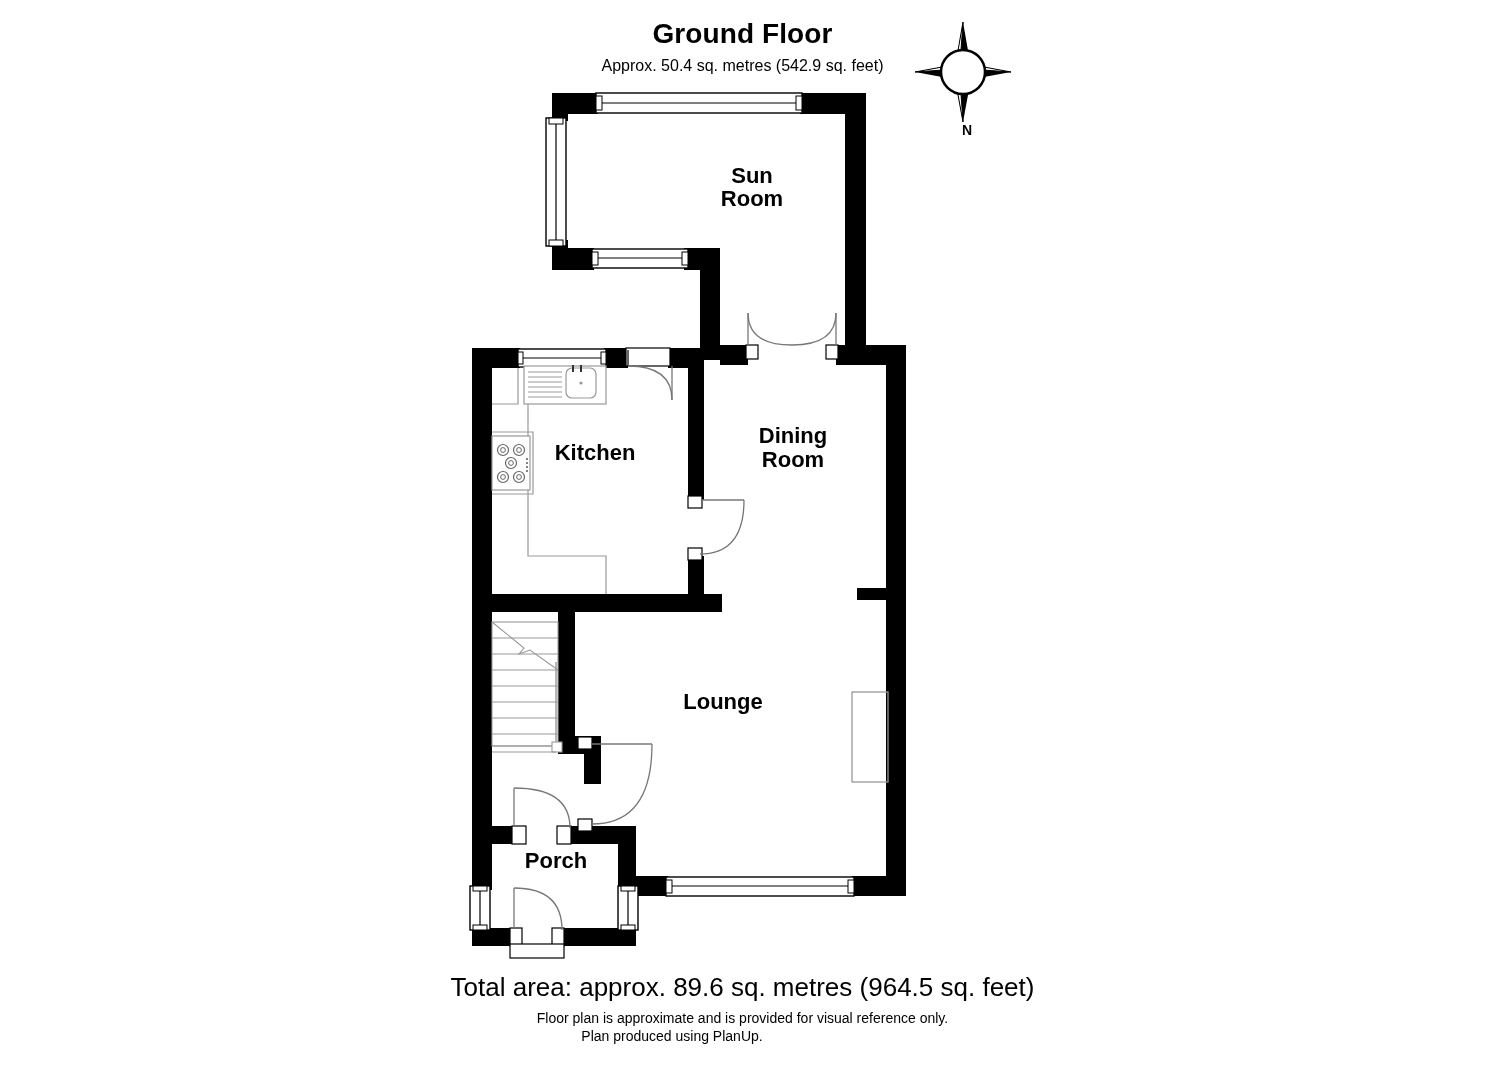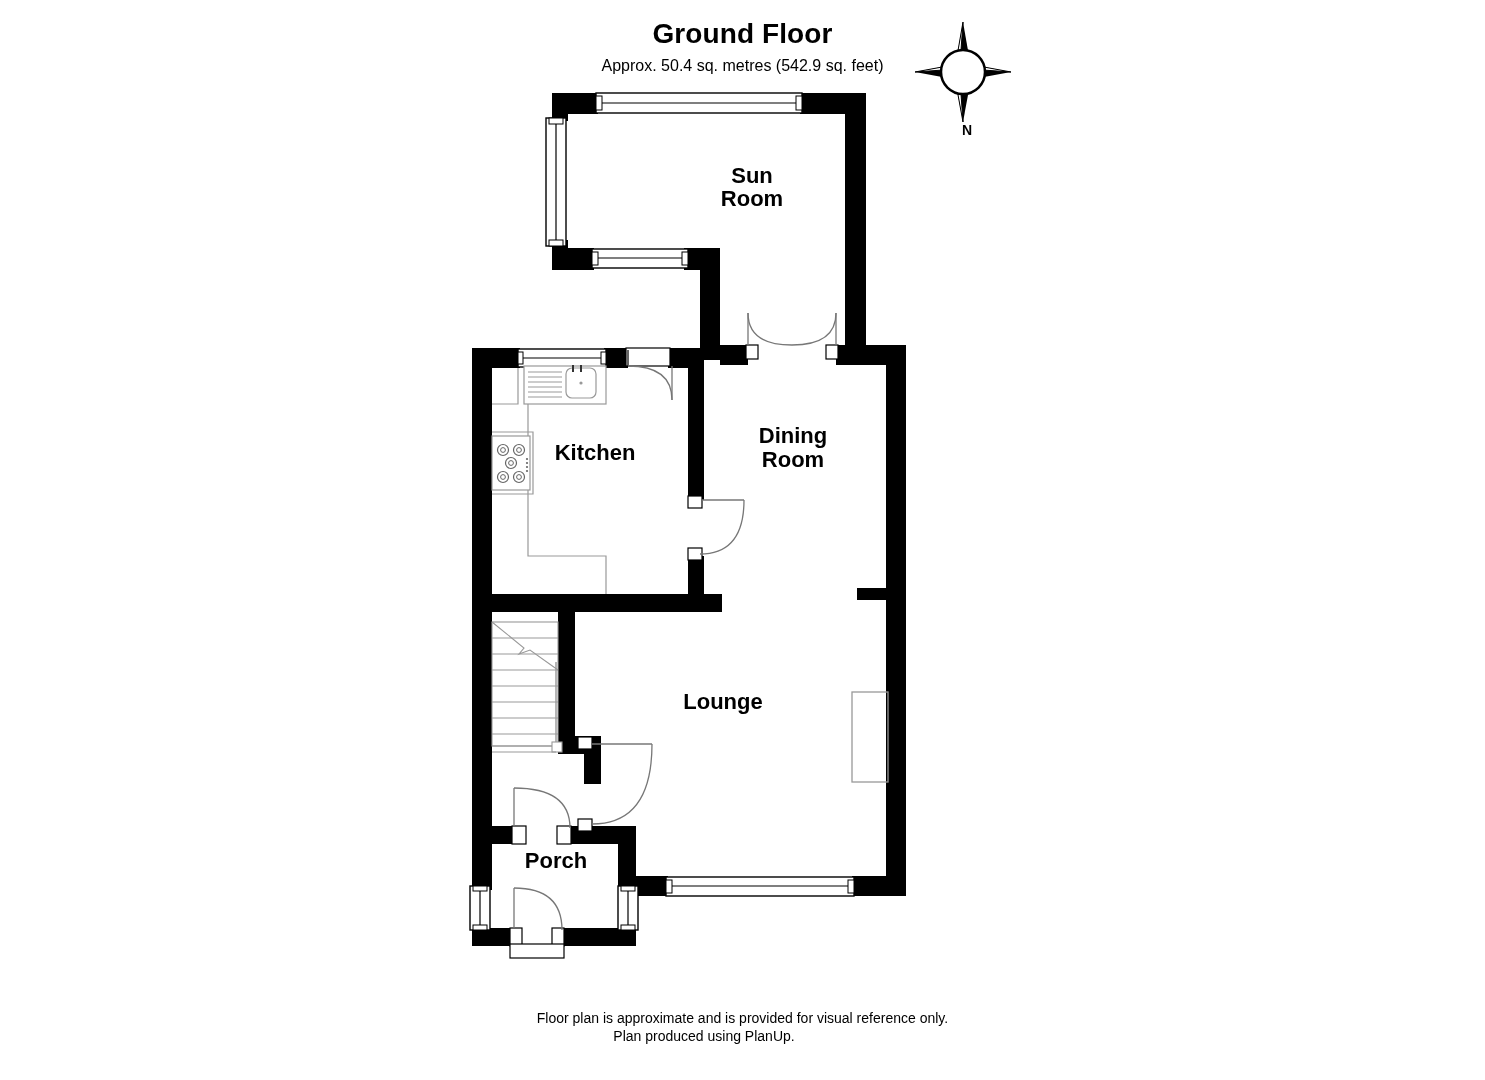--- a/index.html
+++ b/index.html
@@ -58,21 +58,20 @@
     text-align: center;
     font-size: 14px;
   }
   .disclaimer2 {
     position: absolute;
     left: 0;
     top: 1028px;
     width: 1344px;
     text-align: center;
     font-size: 14px;
-    padding-left: 32px;
   }
   .plan-name {
     position: absolute;
     left: 0;
     top: 1050px;
     width: 1485px;
     text-align: center;
     font-size: 24px;
     font-weight: bold;
   }
@@ -362,16 +361,17 @@
 
       <text class="room-label" x="723" y="709">Lounge</text>
 
       <text class="room-label" x="556" y="868">Porch</text>
     </g>
 
   </svg>
 
   <div class="compass-label">N</div>
 
+  <div class="total-area">Total area: approx. 89.6 sq. metres (964.5 sq. feet)</div>
   <div class="disclaimer1">Floor plan is approximate and is provided for visual reference only.</div>
   <div class="disclaimer2">Plan produced using PlanUp.</div>
 
 </div>
 
 </body></html>

